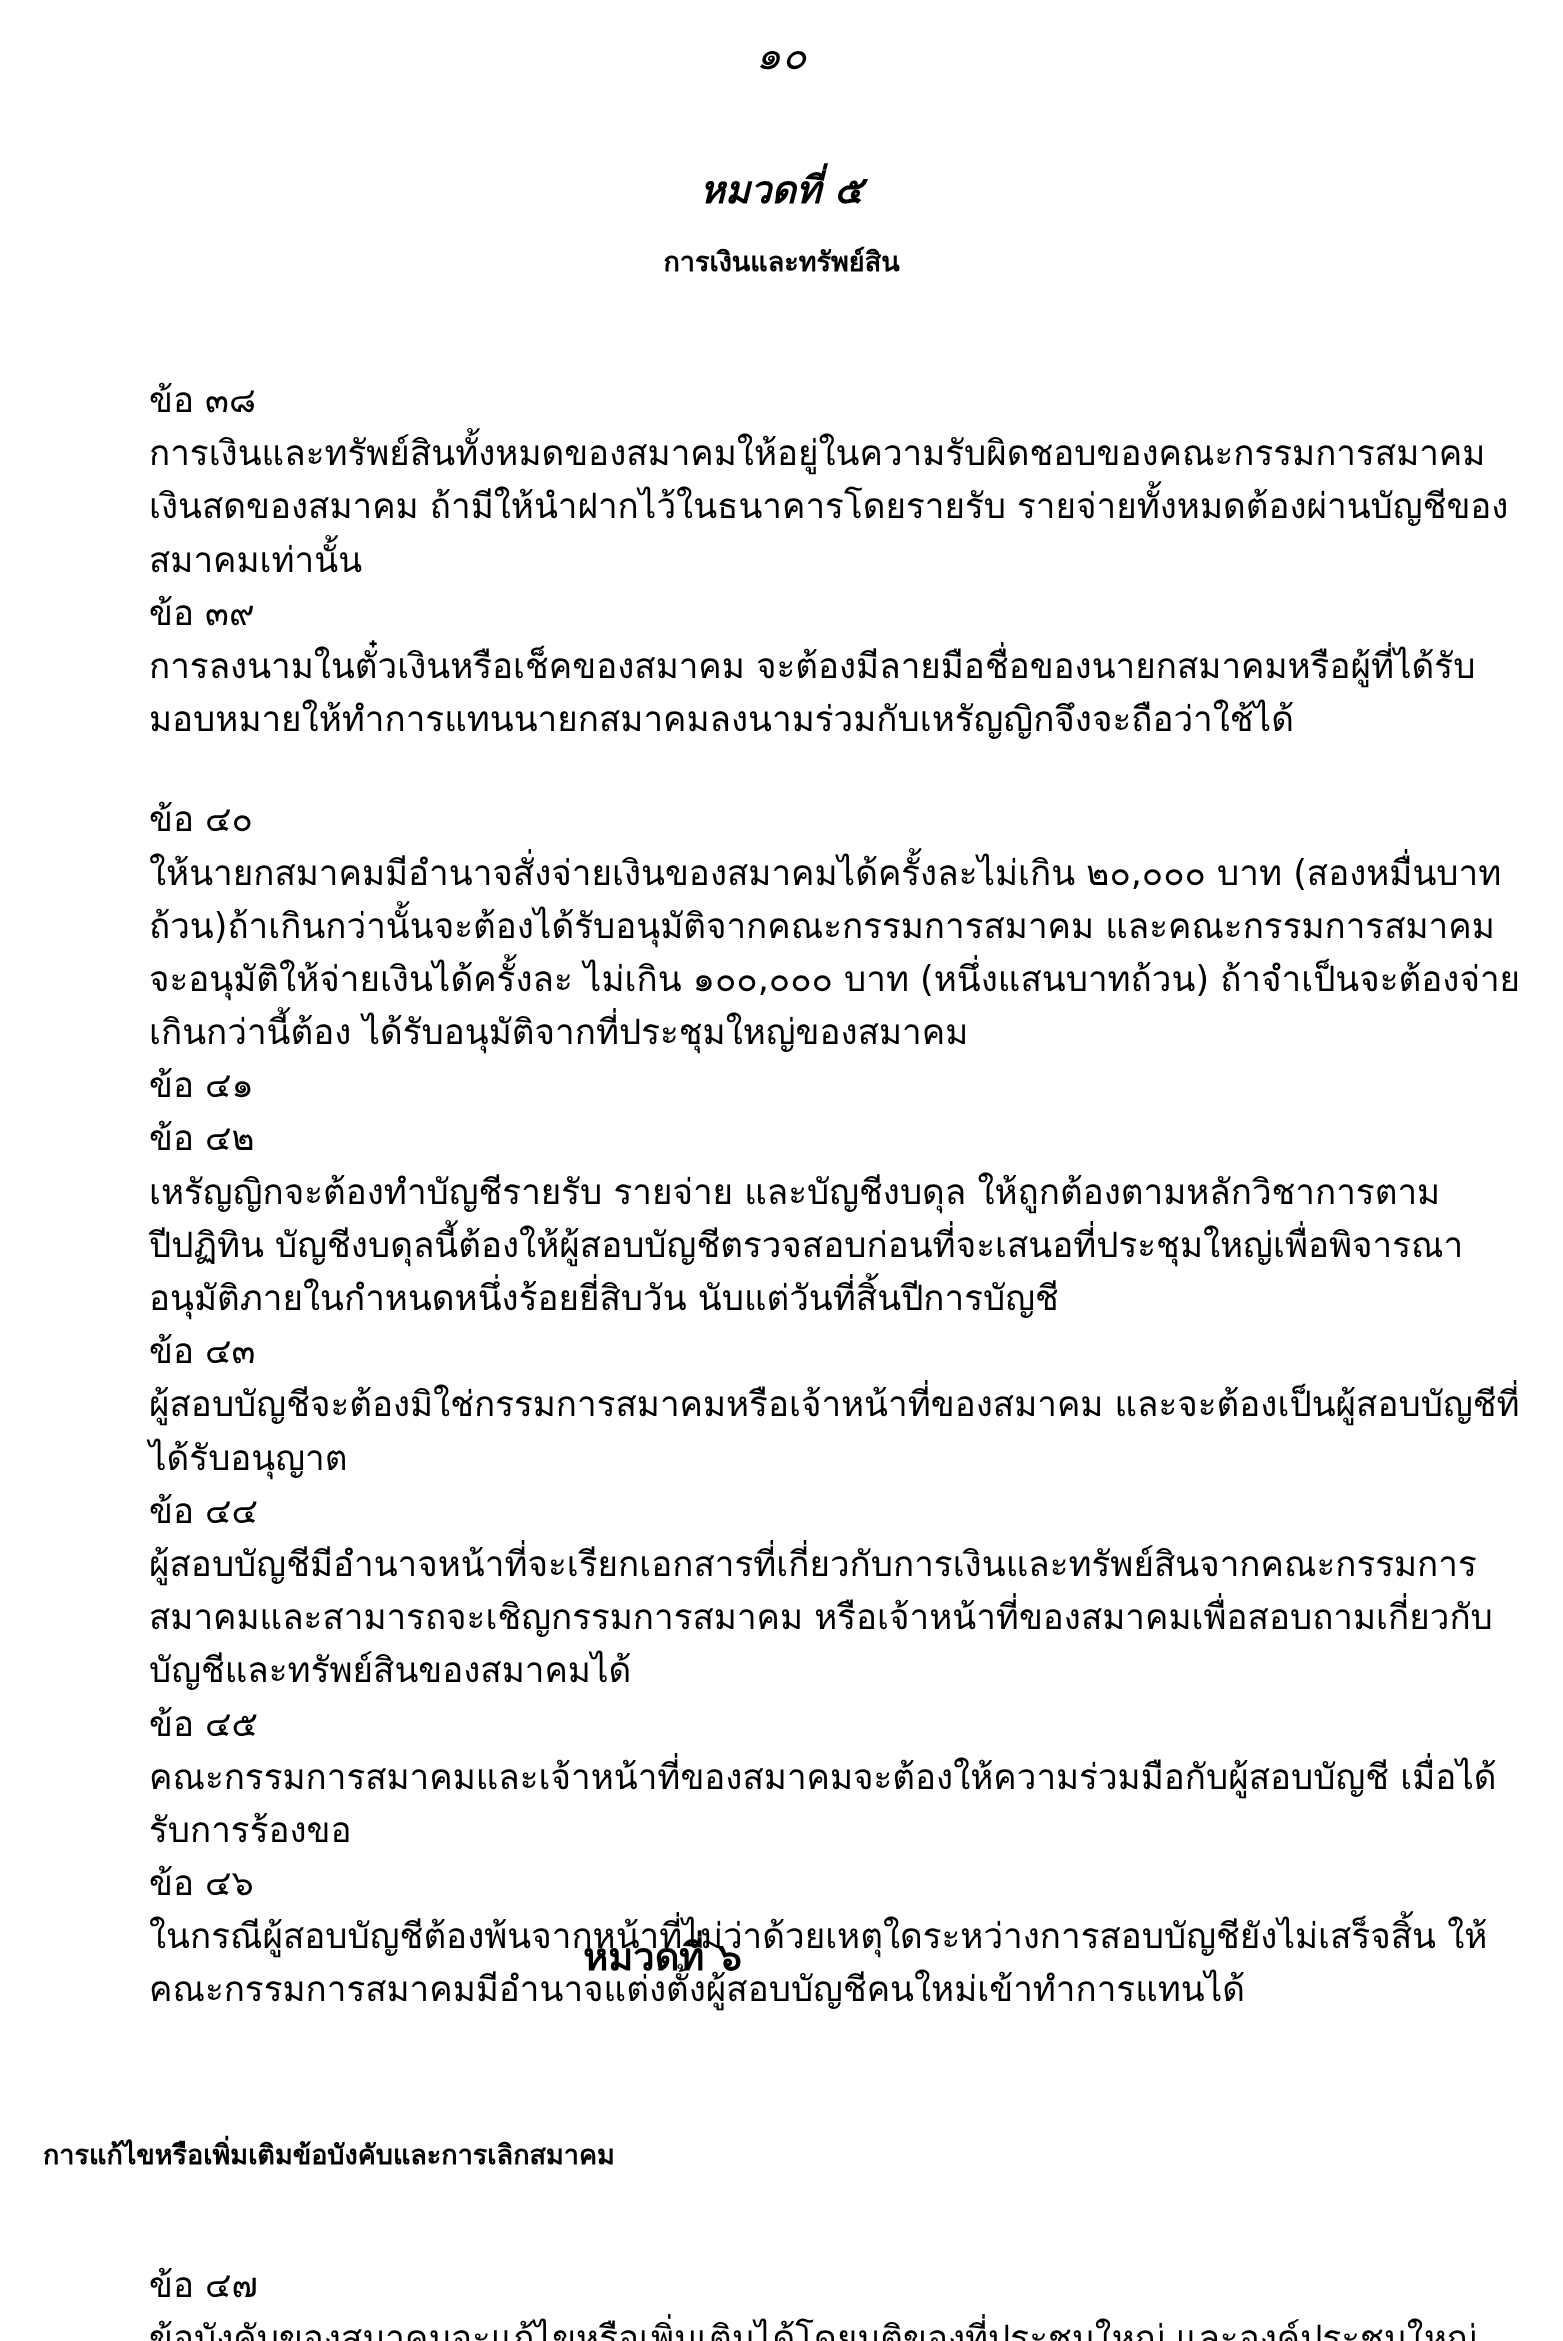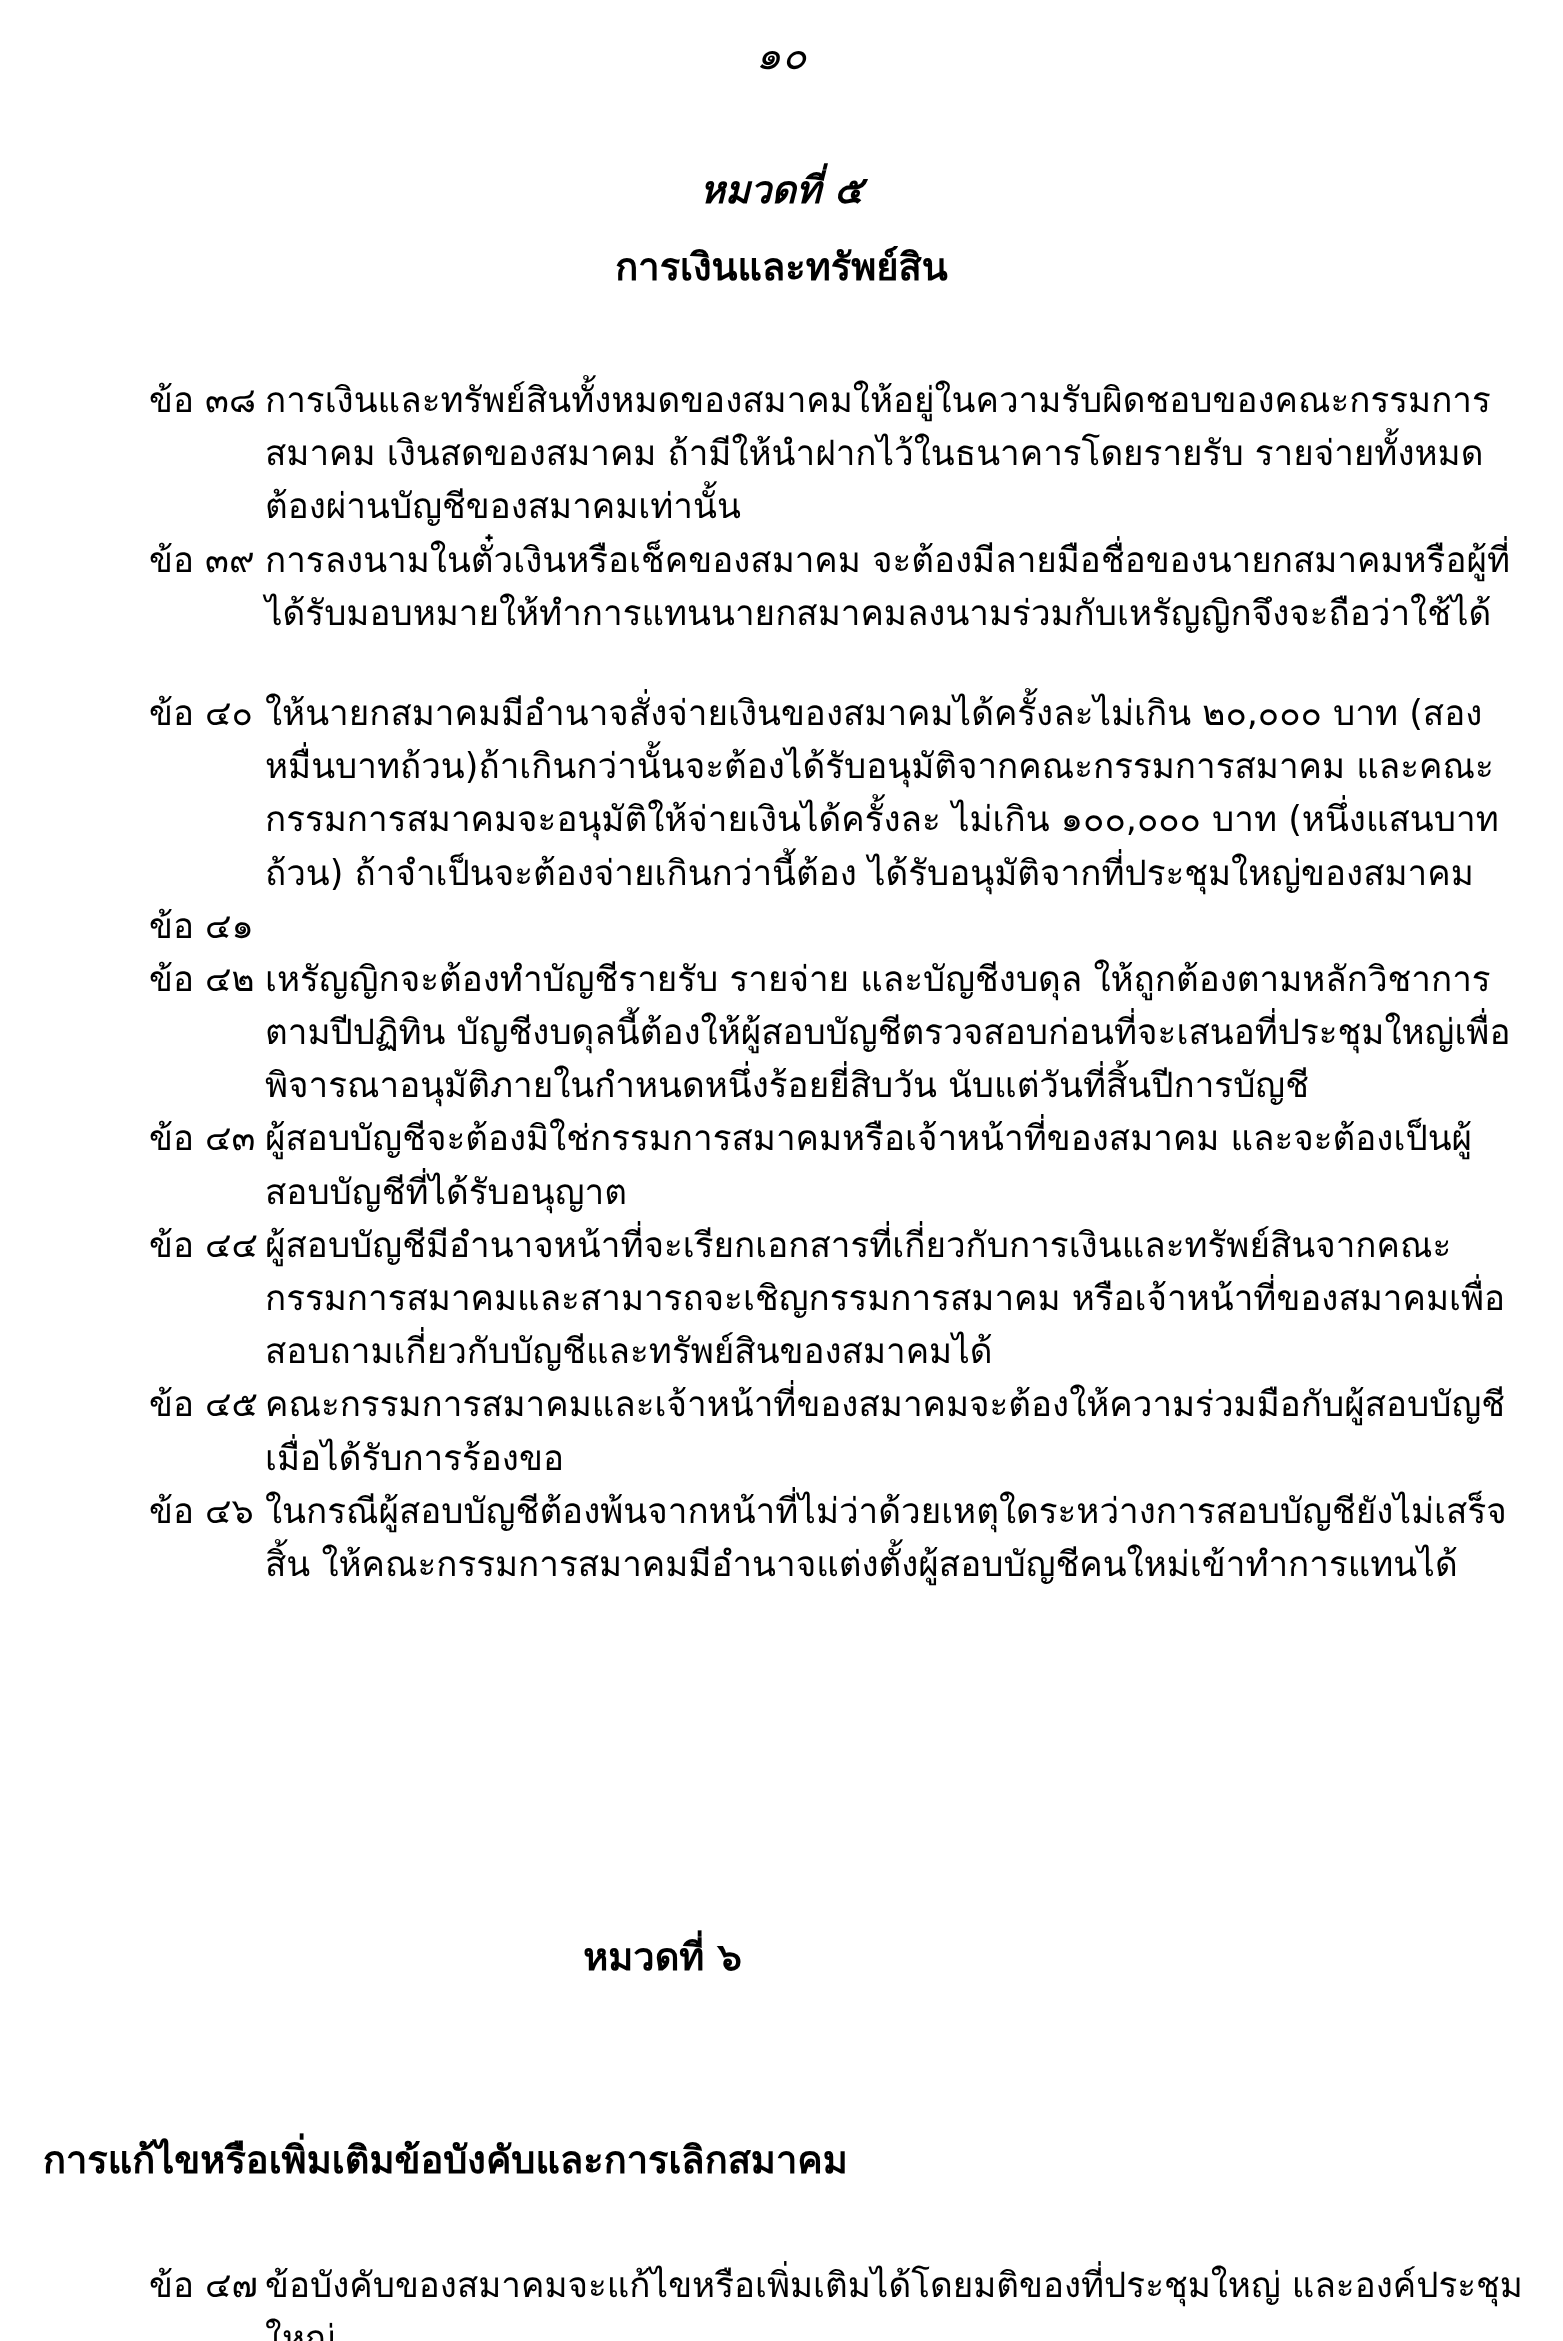--- a/index.html
+++ b/index.html
@@ -37,21 +37,21 @@
 
   
   .chapter-heading {
     text-align: center;
     font-size: 38px;
     font-weight: bold;
     line-height: 1.0;
   }
   .chapter-title {
     text-align: center;
-    font-size: 38px;
+    font-size: 27px;
     font-weight: bold;
     line-height: 1.0;
   }
 
   #chapter5-heading { position: absolute; top: 171px; left: 0; width: 1563px; font-style: italic; }
   #chapter5-title   { position: absolute; top: 248px; left: 0; width: 1563px; }
 
   #chapter6-heading { position: absolute; top: 1938px; left: 0; width: 1325px; }
   #chapter6-title   {
     position: absolute; top: 2141px; left: 0; width: 1563px;
@@ -60,20 +60,21 @@
 
   
   .articles {
     position: absolute;
     top: 374px;
     left: 0;
     width: 1563px;
   }
   .article {
     display: flex;
+    flex-direction: column;
     align-items: flex-start;
     font-size: 35px;
     line-height: 1.52;
     padding-left: 149px;
     padding-right: 32px;
     box-sizing: border-box;
   }
   .article-label {
     flex: 0 0 auto;
     width: 116px;

